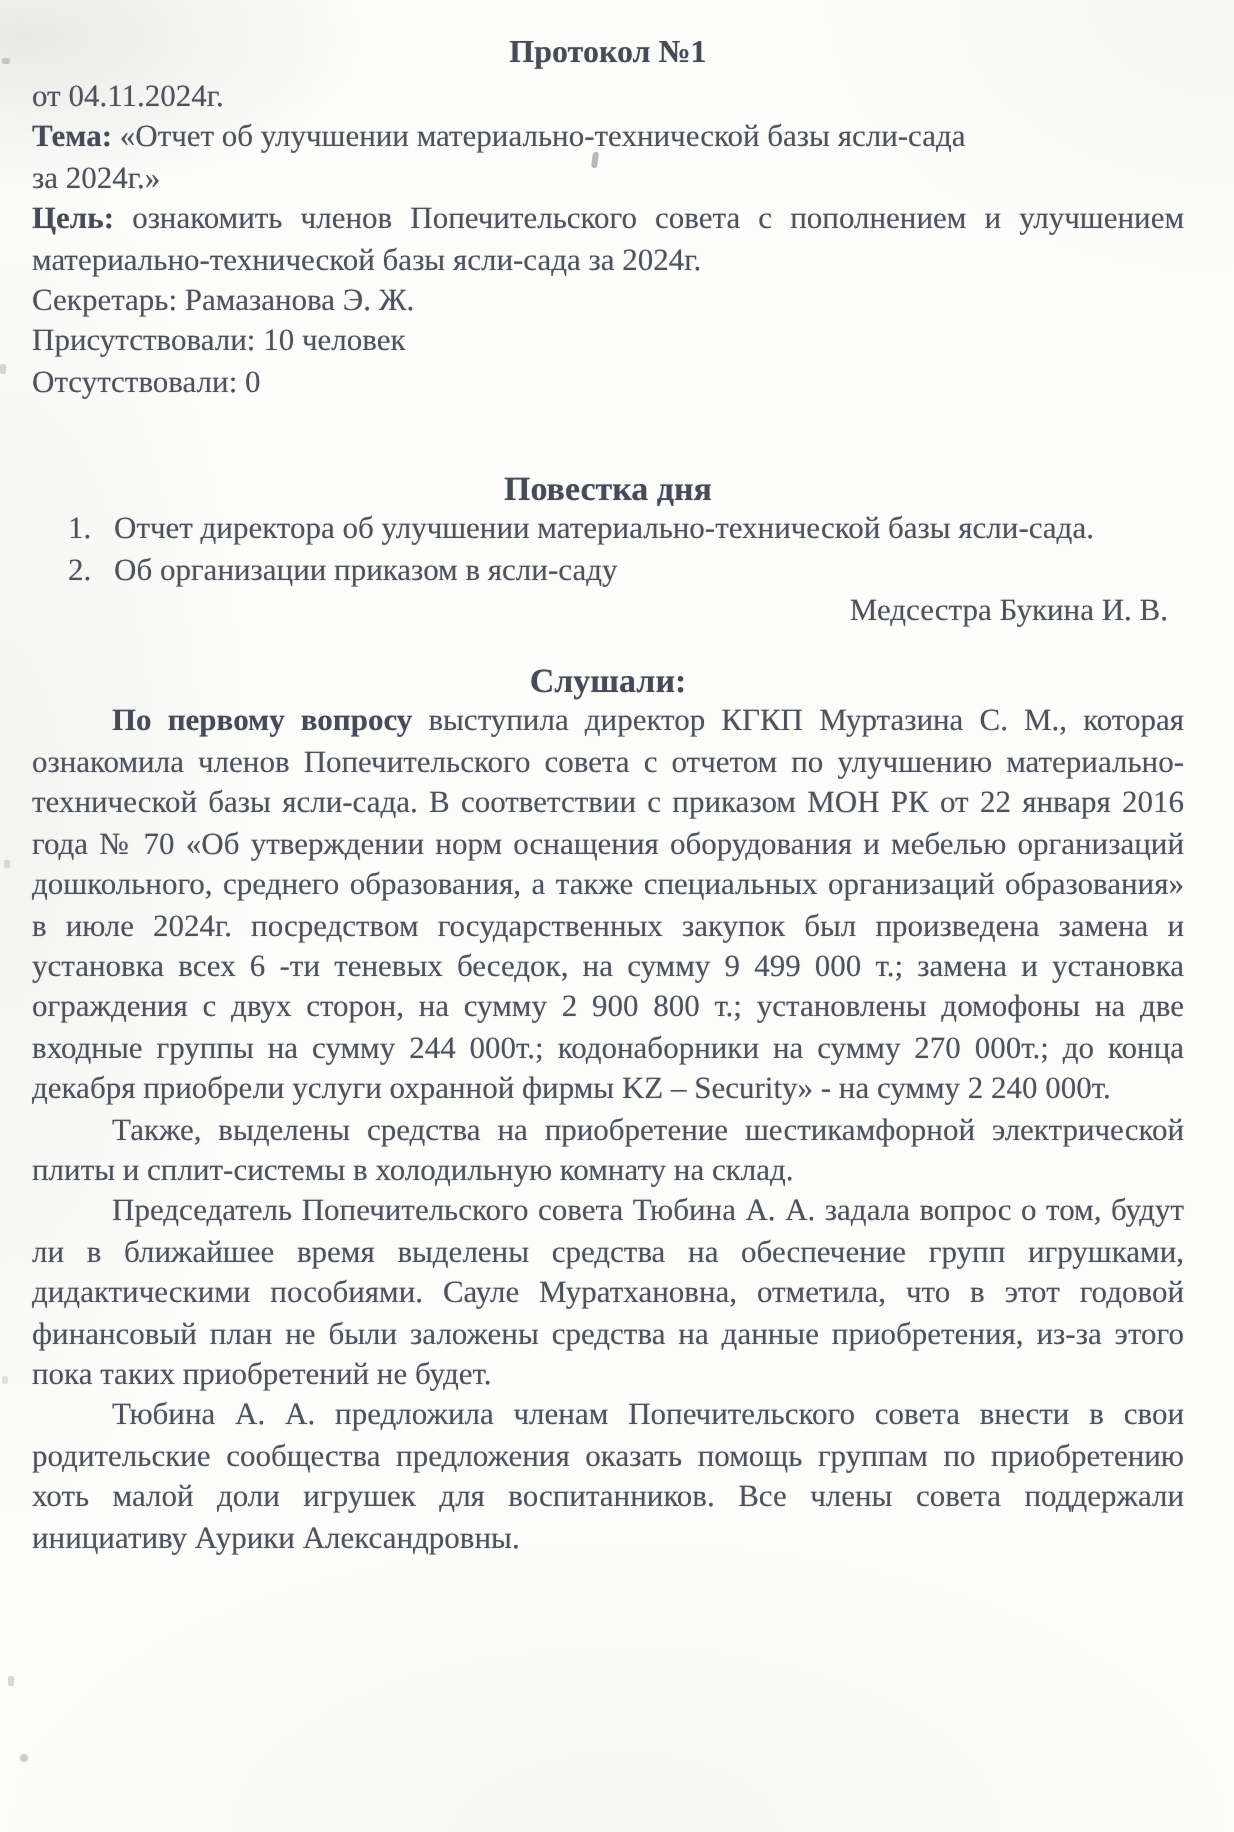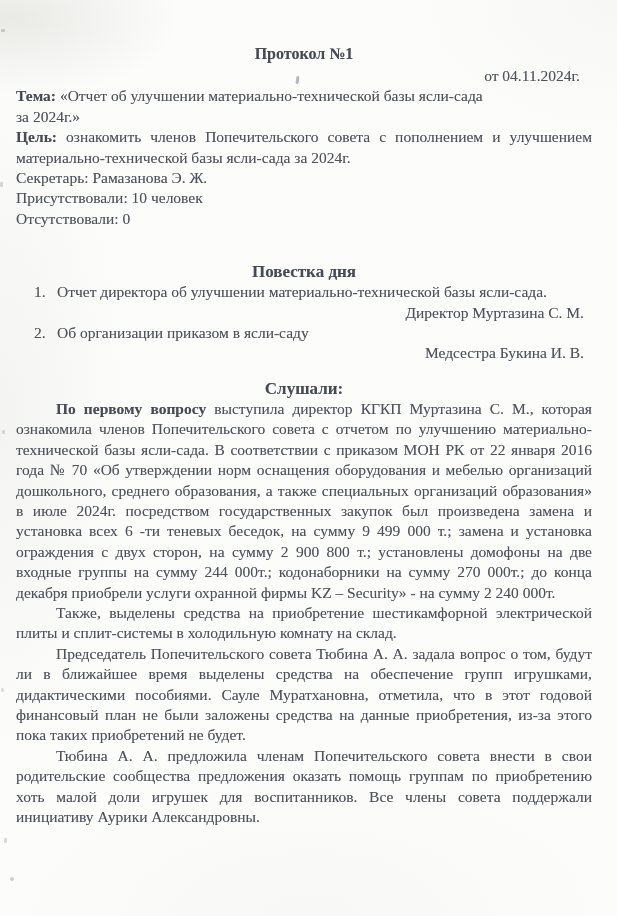--- a/index.html
+++ b/index.html
@@ -14,28 +14,28 @@
     background:
       radial-gradient(ellipse 260px 120px at 2% 2%, rgba(185,185,180,0.28), rgba(185,185,180,0) 65%),
       radial-gradient(ellipse 180px 500px at 0% 45%, rgba(200,200,196,0.16), rgba(200,200,196,0) 70%),
       radial-gradient(ellipse 300px 200px at 100% 0%, rgba(212,212,207,0.12), rgba(212,212,207,0) 70%),
       radial-gradient(ellipse 420px 200px at 50% 100%, rgba(210,210,205,0.10), rgba(210,210,205,0) 75%),
       #fcfcfa;
     color: #4e525b;
   }
   .content {
     position: absolute;
-    left: 16px; right: 25px; top: 43px;
+    left: 16px; right: 25px; top: 16px;
     font-size: 15.5px;
     line-height: 20.4px;
     text-shadow: 0 0 0.6px rgba(80,85,95,0.40);
   }
   .b { font-weight: bold; color: #474b55; }
   .center { text-align: center; }
-  .right { text-align: right; }
+  .right { text-align: left; }
   .just { text-align: justify; }
   .title { font-size: 16px; line-height: 21px; font-weight: bold; color: #474b55; }
   .date-line { padding-right: 12px; margin-top: 2px; }
   .sec-heading { font-size: 17px; line-height: 21px; font-weight: bold; color: #474b55; }
   .agenda-heading { margin-top: 32px; }
   .listened-heading { margin-top: 14px; }
   .agenda-item { position: relative; padding-left: 41px; }
   .agenda-item .num { position: absolute; left: 18px; top: 0; }
   .speaker { text-align: right; padding-right: 8px; }
   .ind { text-indent: 40px; }
@@ -74,21 +74,20 @@
 
     <div>Секретарь: Рамазанова Э. Ж.</div>
     <div>Присутствовали: 10 человек</div>
     <div>Отсутствовали: 0</div>
 
     <div class="center sec-heading agenda-heading">Повестка дня</div>
 
     <div class="agenda-item just">
       <span class="num">1.</span><span>Отчет директора об улучшении материально-технической базы ясли-сада.</span>
     </div>
-    <div class="speaker">Директор Муртазина С. М.</div>
 
     <div class="agenda-item just">
       <span class="num">2.</span><span>Об организации приказом в ясли-саду</span>
     </div>
     <div class="speaker">Медсестра Букина И. В.</div>
 
     <div class="center sec-heading listened-heading">Слушали:</div>
 
     <div class="just ind"><span class="b">По первому вопросу</span><span> выступила директор КГКП Муртазина С. М., которая ознакомила членов Попечительского совета с отчетом по улучшению материально-технической базы ясли-сада. В соответствии с приказом МОН РК от 22 января 2016 года № 70 «Об утверждении норм оснащения оборудования и мебелью организаций дошкольного, среднего образования, а также специальных организаций образования» в июле 2024г. посредством государственных закупок был произведена замена и установка всех 6 -ти теневых беседок, на сумму 9&nbsp;499&nbsp;000 т.; замена и установка ограждения с двух сторон, на сумму 2&nbsp;900&nbsp;800 т.; установлены домофоны на две входные группы на сумму 244&nbsp;000т.; кодонаборники на сумму 270&nbsp;000т.; до конца декабря приобрели услуги охранной фирмы KZ – Security» - на сумму 2&nbsp;240&nbsp;000т.</span></div>
 

